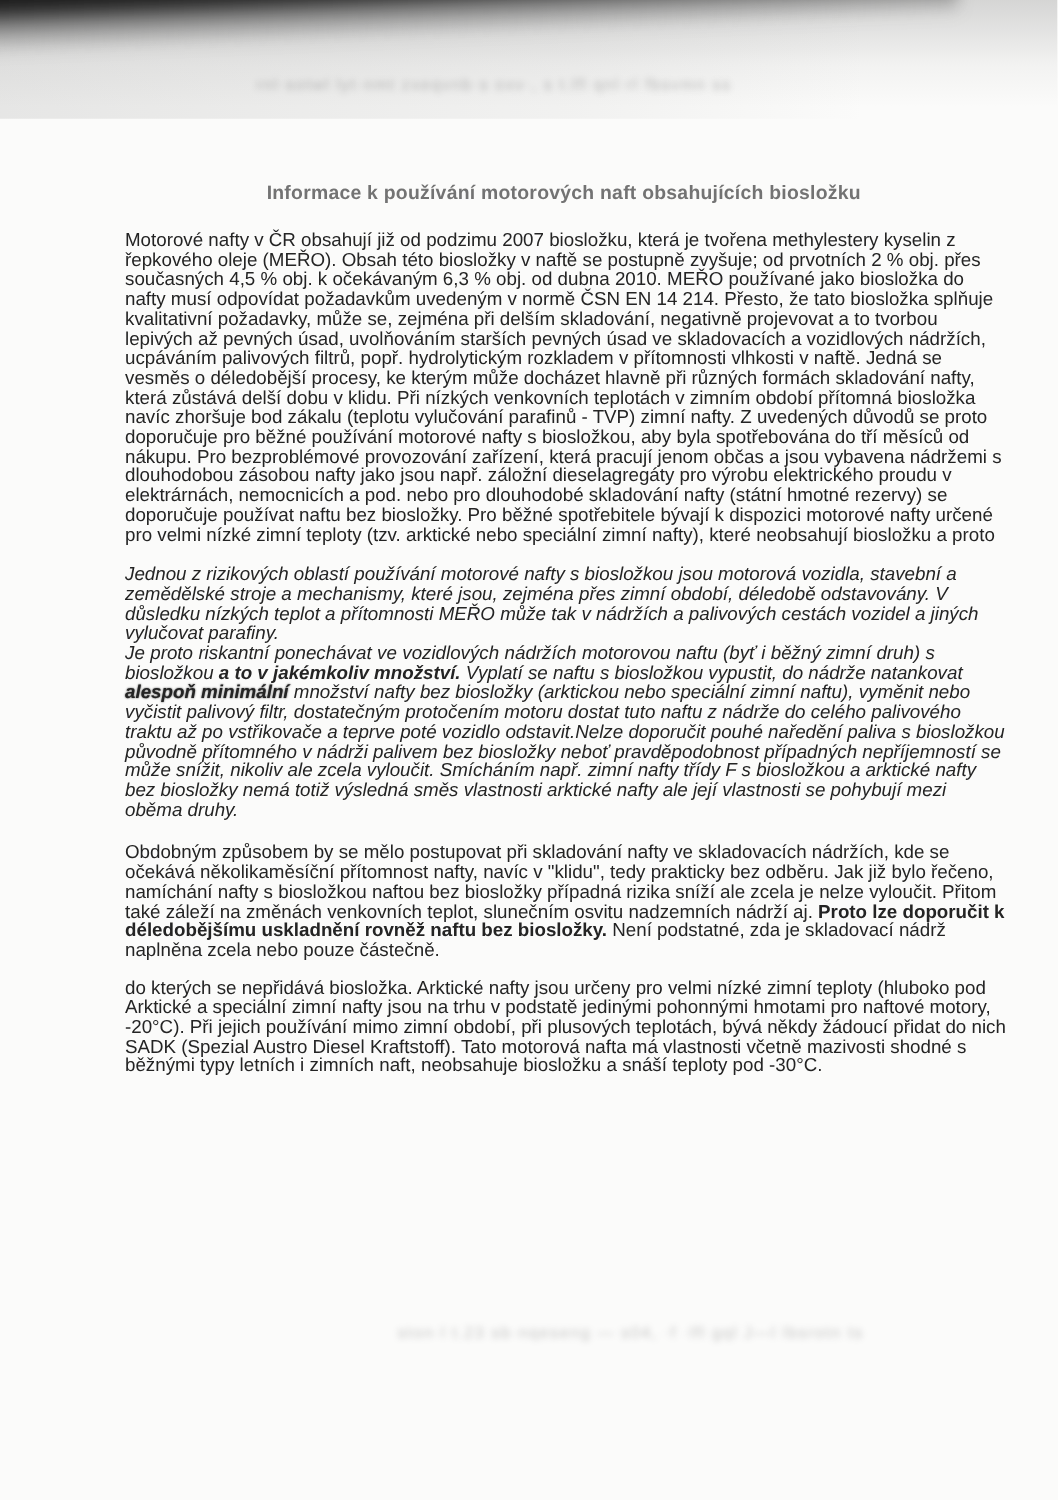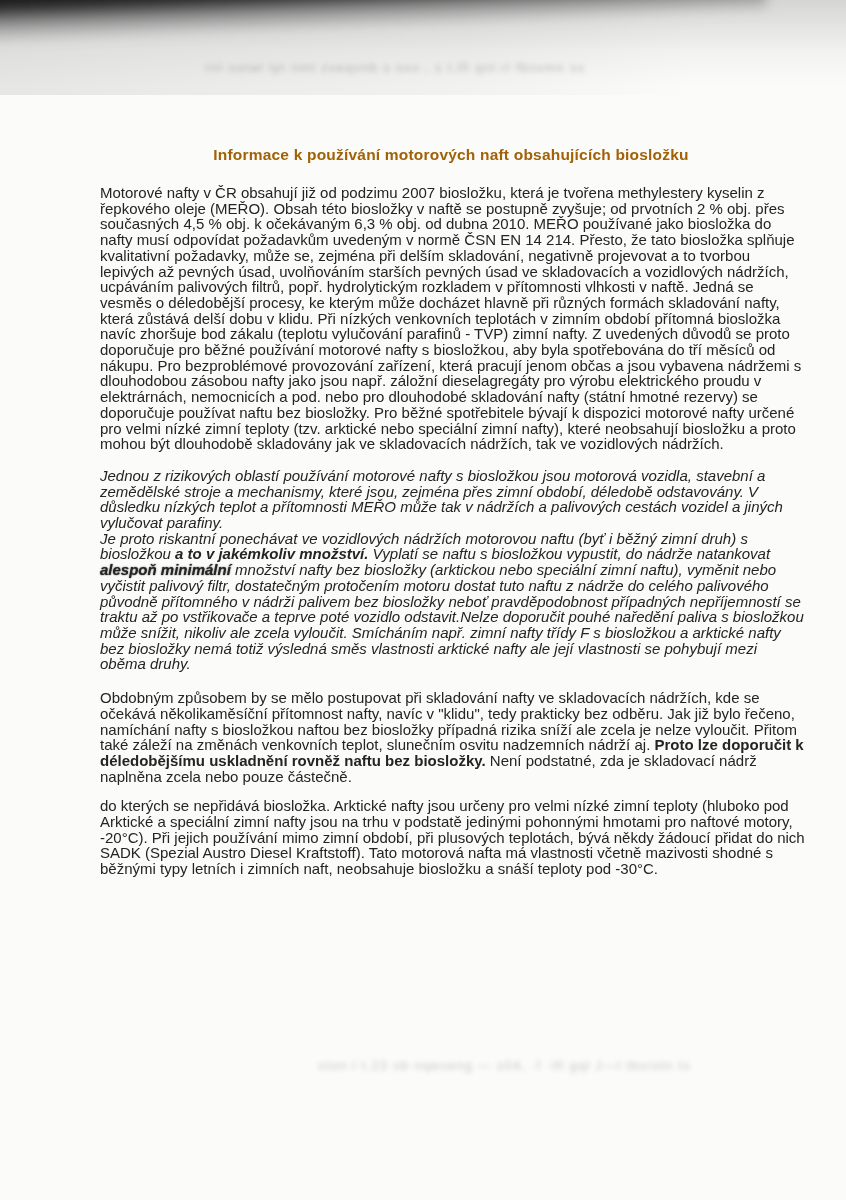--- a/index.html
+++ b/index.html
@@ -33,21 +33,21 @@
   .ghost-bottom{top:1058px;left:318px;width:490px;opacity:.38;}
   
   .content{
     position:absolute;top:146px;left:100px;width:648px;
     color:var(--ink,#242424);
     filter:blur(.24px);
   }
   .doc-title{
     font-size:15.5px;font-weight:bold;text-align:center;
     transform:translateX(27px);
-    margin:0 0 21px 0;color:#a16207;letter-spacing:.2px;
+    margin:0 0 21px 0;color:#737373;letter-spacing:.2px;
   }
   .paragraph{margin:0 0 16px 0;}
   .p1{margin-bottom:18px;font-style:italic;}
   .p2{margin-bottom:14px;}
   .line{
     font-size:15px;line-height:15.7px;
     text-align:justify;text-align-last:justify;
     white-space:nowrap;
   }
   .line.noj{text-align-last:left;}
@@ -77,33 +77,32 @@
           <div class="line"><span class="">ucpáváním palivových filtrů, popř. hydrolytickým rozkladem v přítomnosti vlhkosti v naftě. Jedná se</span></div>
           <div class="line"><span class="">vesměs o déledobější procesy, ke kterým může docházet hlavně při různých formách skladování nafty,</span></div>
           <div class="line"><span class="">která zůstává delší dobu v klidu. Při nízkých venkovních teplotách v zimním období přítomná biosložka</span></div>
           <div class="line"><span class="">navíc zhoršuje bod zákalu (teplotu vylučování parafinů - TVP) zimní nafty. Z uvedených důvodů se proto</span></div>
           <div class="line"><span class="">doporučuje pro běžné používání motorové nafty s biosložkou, aby byla spotřebována do tří měsíců od</span></div>
           <div class="line"><span class="">nákupu. Pro bezproblémové provozování zařízení, která pracují jenom občas a jsou vybavena nádržemi s</span></div>
           <div class="line"><span class="">dlouhodobou zásobou nafty jako jsou např. záložní dieselagregáty pro výrobu elektrického proudu v</span></div>
           <div class="line"><span class="">elektrárnách, nemocnicích a pod. nebo pro dlouhodobé skladování nafty (státní hmotné rezervy) se</span></div>
           <div class="line"><span class="">doporučuje používat naftu bez biosložky. Pro běžné spotřebitele bývají k dispozici motorové nafty určené</span></div>
           <div class="line"><span class="">pro velmi nízké zimní teploty (tzv. arktické nebo speciální zimní nafty), které neobsahují biosložku a proto</span></div>
-          <div class="line noj"><span class="">mohou být dlouhodobě skladovány jak ve skladovacích nádržích, tak ve vozidlových nádržích.</span></div>
         </div>
         <div class="paragraph p1">
           <div class="line"><span class="">Jednou z rizikových oblastí používání motorové nafty s biosložkou jsou motorová vozidla, stavební a</span></div>
           <div class="line"><span class="">zemědělské stroje a mechanismy, které jsou, zejména přes zimní období, déledobě odstavovány. V</span></div>
           <div class="line"><span class="">důsledku nízkých teplot a přítomnosti MEŘO může tak v nádržích a palivových cestách vozidel a jiných</span></div>
           <div class="line noj"><span class="">vylučovat parafiny.</span></div>
           <div class="line"><span class="">Je proto riskantní ponechávat ve vozidlových nádržích motorovou naftu (byť i běžný zimní druh) s</span></div>
           <div class="line"><span class="">biosložkou </span><span class="b">a to v jakémkoliv množství.</span><span class=""> Vyplatí se naftu s biosložkou vypustit, do nádrže natankovat</span></div>
           <div class="line"><span class="b smudge">alespoň minimální</span><span class=""> množství nafty bez biosložky (arktickou nebo speciální zimní naftu), vyměnit nebo</span></div>
           <div class="line"><span class="">vyčistit palivový filtr, dostatečným protočením motoru dostat tuto naftu z nádrže do celého palivového</span></div>
+          <div class="line"><span class="">traktu až po vstřikovače a teprve poté vozidlo odstavit.Nelze doporučit pouhé naředění paliva s biosložkou</span></div>
           <div class="line"><span class="">původně přítomného v nádrži palivem bez biosložky neboť pravděpodobnost případných nepříjemností se</span></div>
-          <div class="line"><span class="">traktu až po vstřikovače a teprve poté vozidlo odstavit.Nelze doporučit pouhé naředění paliva s biosložkou</span></div>
           <div class="line"><span class="">může snížit, nikoliv ale zcela vyloučit. Smícháním např. zimní nafty třídy F s biosložkou a arktické nafty</span></div>
           <div class="line"><span class="">bez biosložky nemá totiž výsledná směs vlastnosti arktické nafty ale její vlastnosti se pohybují mezi</span></div>
           <div class="line noj"><span class="">oběma druhy.</span></div>
         </div>
         <div class="paragraph p2">
           <div class="line"><span class="">Obdobným způsobem by se mělo postupovat při skladování nafty ve skladovacích nádržích, kde se</span></div>
           <div class="line"><span class="">očekává několikaměsíční přítomnost nafty, navíc v "klidu", tedy prakticky bez odběru. Jak již bylo řečeno,</span></div>
           <div class="line"><span class="">namíchání nafty s biosložkou naftou bez biosložky případná rizika sníží ale zcela je nelze vyloučit. Přitom</span></div>
           <div class="line"><span class="">také záleží na změnách venkovních teplot, slunečním osvitu nadzemních nádrží aj. </span><span class="b">Proto lze doporučit k</span></div>
           <div class="line"><span class="b">déledobějšímu uskladnění rovněž naftu bez biosložky.</span><span class=""> Není podstatné, zda je skladovací nádrž</span></div>

